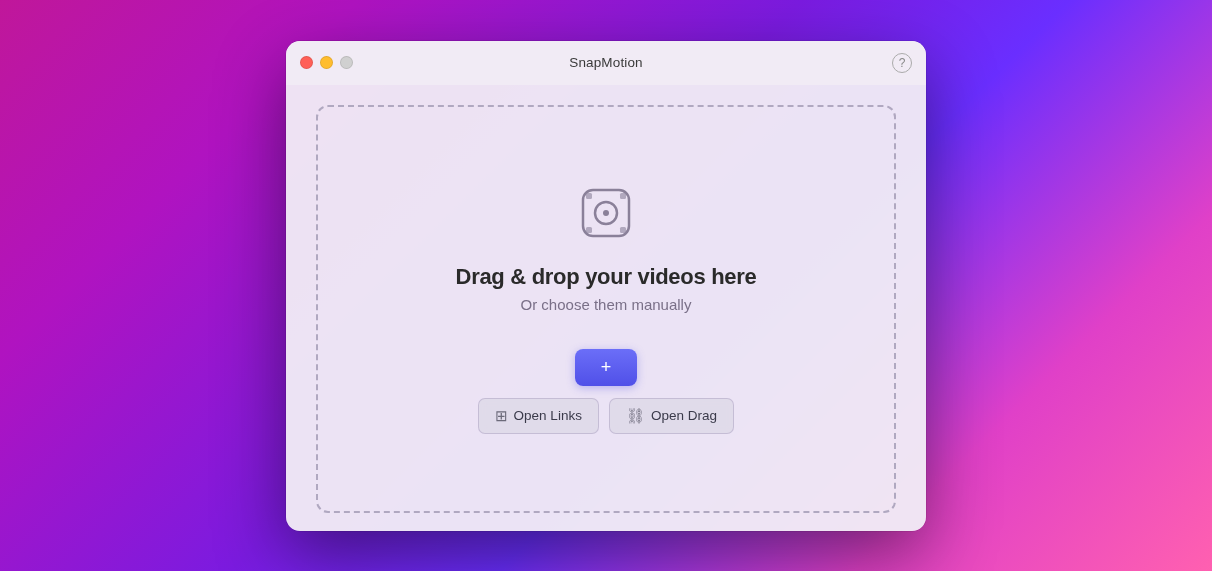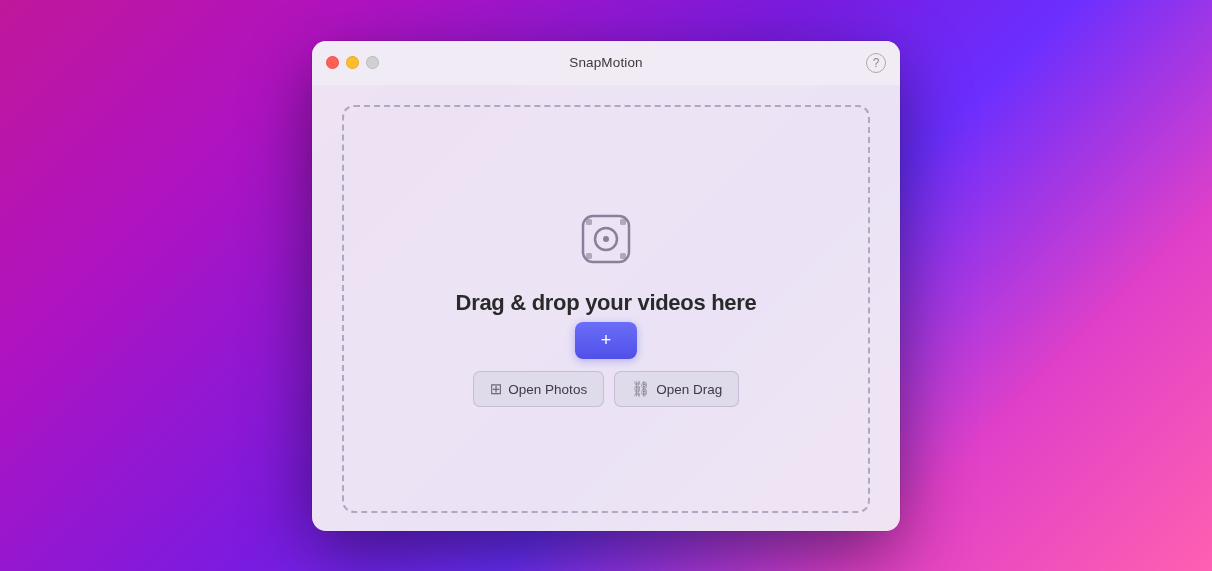--- a/index.html
+++ b/index.html
@@ -9,21 +9,21 @@
       height: 571px;
       overflow: hidden;
       font-family: -apple-system, BlinkMacSystemFont, "SF Pro Display", "Helvetica Neue", Arial, sans-serif;
       background: linear-gradient(135deg, #c0179a 0%, #b013c0 20%, #7b1be0 45%, #6a2eff 60%, #e040c8 80%, #ff60b0 100%);
       display: flex;
       align-items: center;
       justify-content: center;
     }
 
     .window {
-      width: 588px;
+      width: 640px;
       height: 490px;
       background: rgba(240, 235, 245, 0.96);
       border-radius: 14px;
       box-shadow: 0 25px 70px rgba(0,0,0,0.45), 0 0 0 0.5px rgba(0,0,0,0.15);
       display: flex;
       flex-direction: column;
       overflow: hidden;
     }
 
     .titlebar {
@@ -201,29 +201,30 @@
           <circle cx="29" cy="29" r="3" fill="#8a8099"></circle>
 
           <rect x="9" y="9" width="6" height="6" rx="1.5" fill="#8a8099" opacity="0.6"></rect>
           <rect x="43" y="9" width="6" height="6" rx="1.5" fill="#8a8099" opacity="0.6"></rect>
           <rect x="9" y="43" width="6" height="6" rx="1.5" fill="#8a8099" opacity="0.6"></rect>
           <rect x="43" y="43" width="6" height="6" rx="1.5" fill="#8a8099" opacity="0.6"></rect>
         </svg>
       </div>
 
       <div class="drag-drop-title">Drag &amp; drop your videos here</div>
+      <div class="drag-drop-subtitle">Or choose them manually</div>
 
       <button class="primary-button">
         <span class="plus-icon">+</span>
       </button>
 
       <div class="secondary-buttons">
         <button class="secondary-button">
           <span class="btn-icon">⊞</span>
-          <span>Open Photos</span>
+          <span>Open Links</span>
         </button>
         <button class="secondary-button">
           <span class="btn-icon">⛓</span>
           <span>Open Drag</span>
         </button>
       </div>
 
     </div>
   </div>
 </div>

